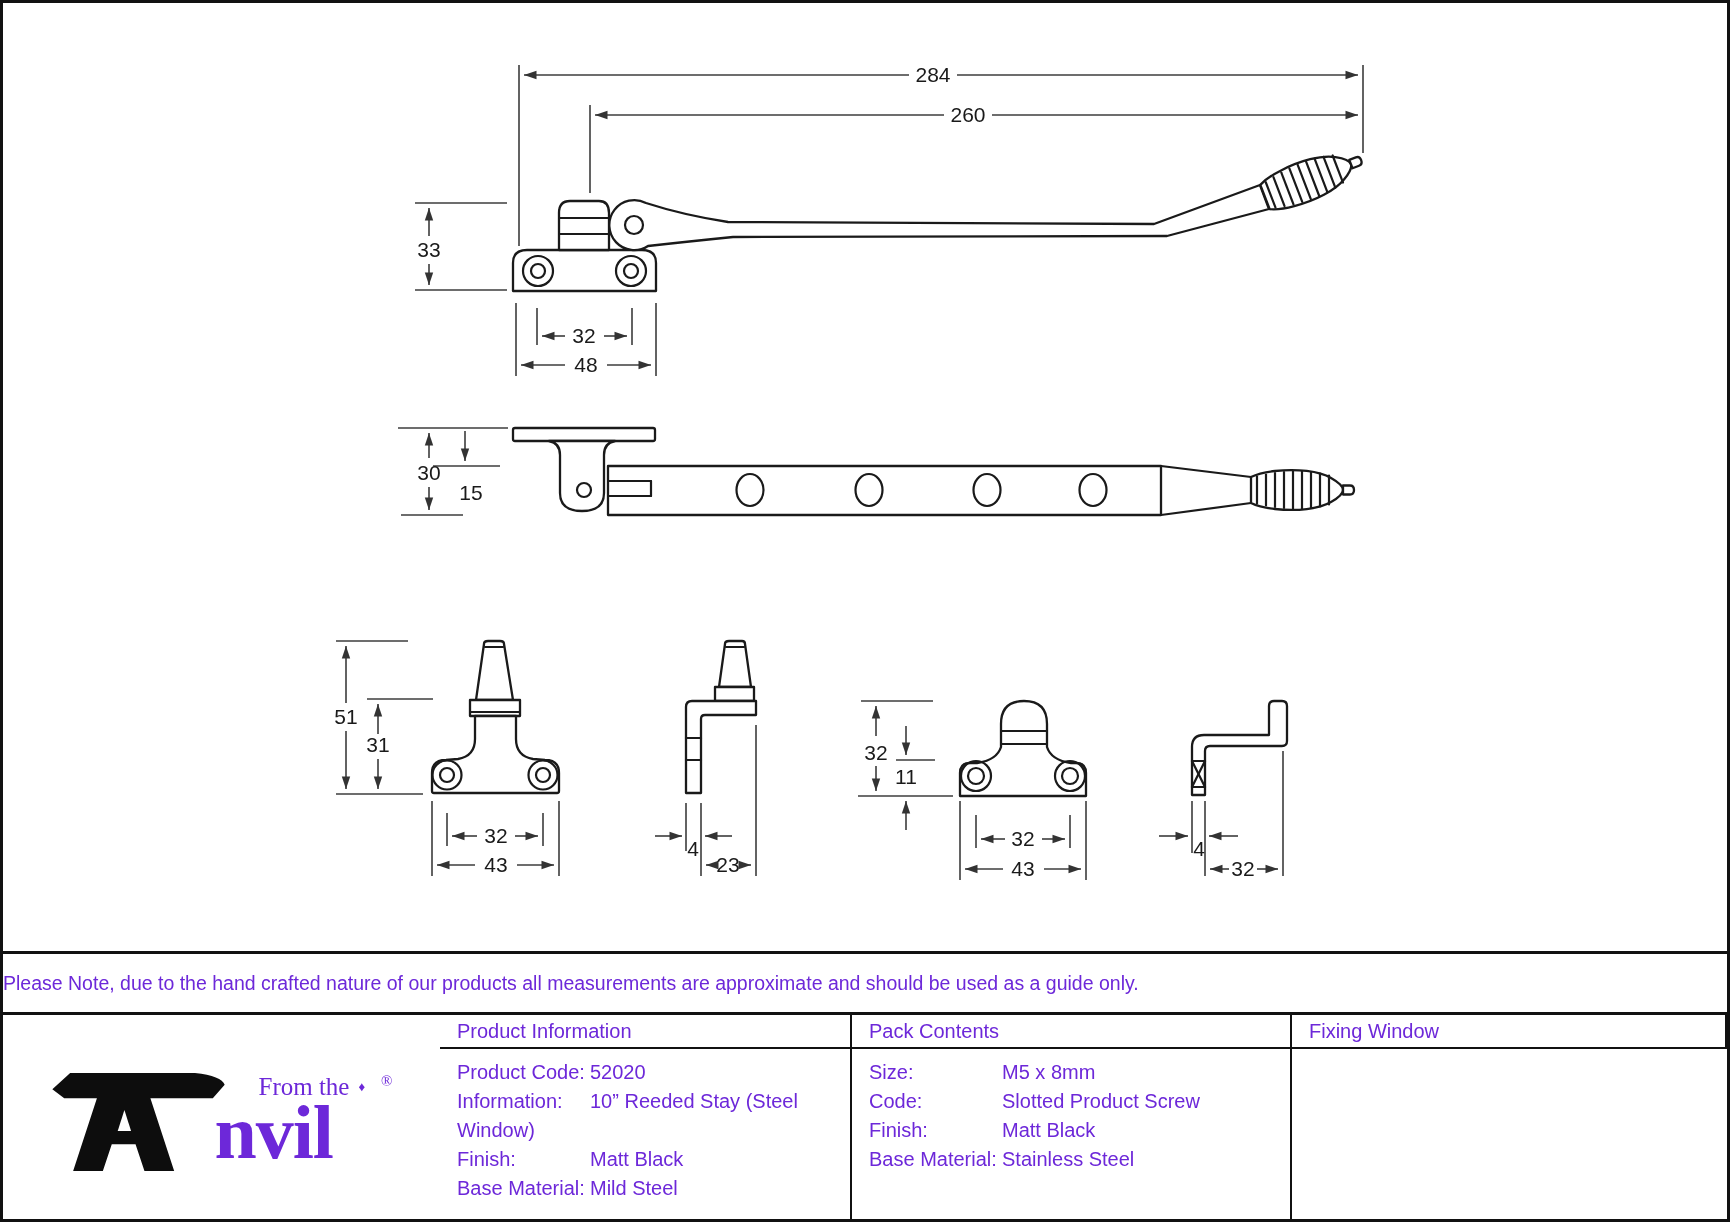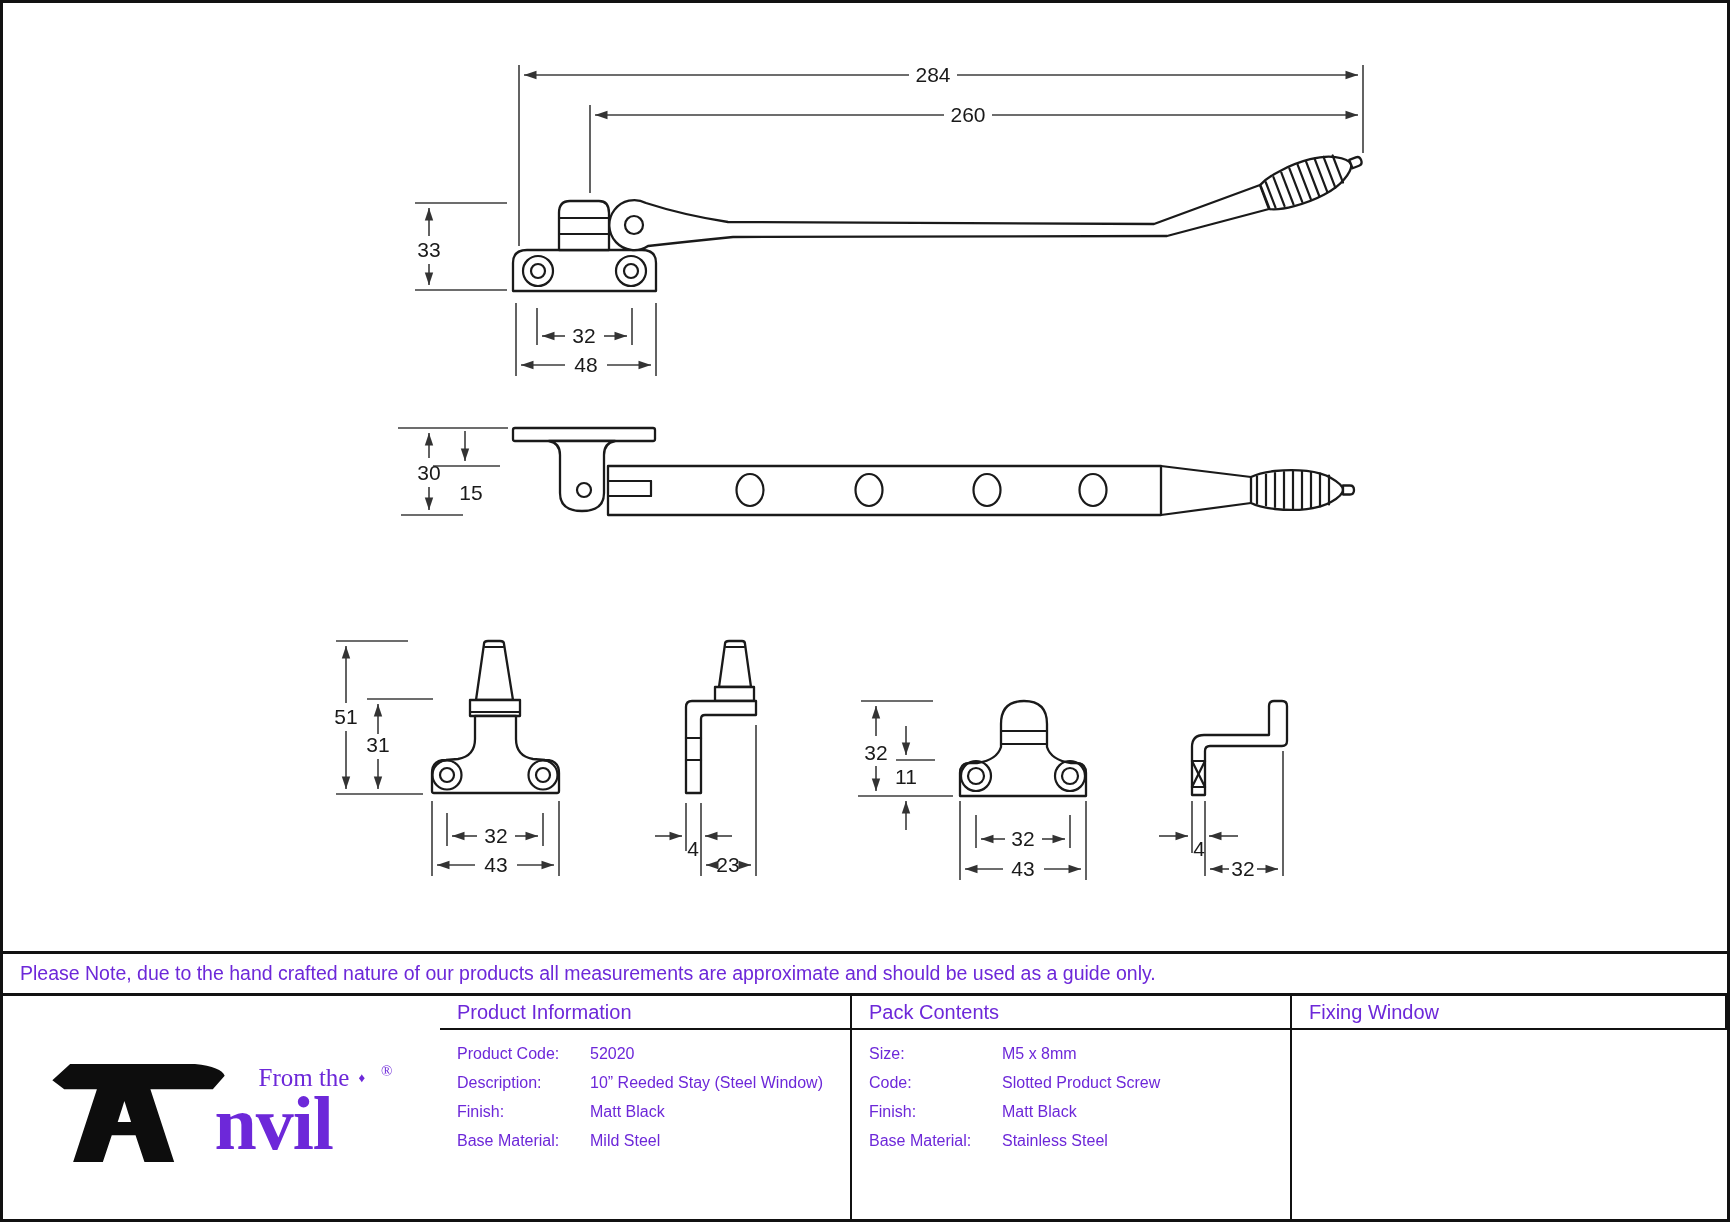--- a/index.html
+++ b/index.html
@@ -8,27 +8,27 @@
     display:flex;flex-direction:column;font-family:"Liberation Sans",sans-serif;color:#6d28d9;
     background:#fff;position:relative;
   }
   .drawing{display:block;width:1724px;height:948px;background:#fff;}
   
   .p{fill:#fff;stroke:#1a1a1a;stroke-width:2.3;stroke-linejoin:round;}
   .pl{fill:none;stroke:#1a1a1a;stroke-width:2.2;stroke-linejoin:round;stroke-linecap:round;}
   .d{stroke:#3c3c3c;stroke-width:1.6;fill:none;}
   .dt{font:21px "Liberation Sans",sans-serif;fill:#1a1a1a;text-anchor:middle;}
   .note-row{
-    height:45px;box-sizing:border-box;border-top:3px solid #111;border-bottom:3px solid #111;
-    display:flex;align-items:center;padding-left:17px;font-size:19.5px;
+    height:64px;box-sizing:border-box;border-top:3px solid #111;border-bottom:3px solid #111;
+    display:flex;align-items:center;font-size:19.5px;
   }
   .spec{flex:1;display:grid;grid-template-columns:437px 412px 440px 1fr;grid-template-rows:34px 1fr;}
   .hcell{border-right:2.5px solid #111;border-bottom:2.5px solid #111;font-size:20px;
          display:flex;align-items:center;padding-left:17px;box-sizing:border-box;}
-  .bcell{border-right:2.5px solid #111;padding:9px 6px 0 17px;font-size:16px;line-height:29px;box-sizing:border-box;}
+  .bcell{border-right:2.5px solid #111;padding:9px 6px 0 17px;font-size:20px;line-height:29px;box-sizing:border-box;}
   .kv .k{display:inline-block;width:133px;}
   .logo-cell{grid-row:1/3;display:flex;align-items:center;justify-content:center;}
   .logo{display:flex;align-items:flex-start;}
   .anvil-svg{margin-top:10px;}
   .logo-text{display:flex;flex-direction:column;margin-left:-16px;}
   .logo-top{font-family:"Liberation Serif",serif;font-size:25px;display:flex;align-items:center;margin-left:44px;margin-top:13px;}
   .logo-top .diamond{font-size:13px;margin-left:9px;}
   .logo-top .reg{font-size:15px;margin-left:16px;position:relative;top:-6px;}
   .logo-brand{font-family:"Liberation Serif",serif;font-size:76px;line-height:0.82;letter-spacing:-1px;font-weight:bold;}
 </style>
@@ -269,21 +269,21 @@
             <span class="diamond">♦</span>
             <span class="reg">®</span>
           </div>
           <div class="logo-brand">nvil</div>
         </div>
       </div>
     </div>
 
     <div class="bcell">
       <div class="kv"><span class="k">Product Code:</span><span class="v">52020</span></div>
-      <div class="kv"><span class="k">Description:</span><span class="v">10” Reeded Stay (Steel Window)</span></div>
+      <div class="kv"><span class="k">Information:</span><span class="v">10” Reeded Stay (Steel Window)</span></div>
       <div class="kv"><span class="k">Finish:</span><span class="v">Matt Black</span></div>
       <div class="kv"><span class="k">Base Material:</span><span class="v">Mild Steel</span></div>
     </div>
 
 
     <div class="bcell">
       <div class="kv"><span class="k">Size:</span><span class="v">M5 x 8mm</span></div>
       <div class="kv"><span class="k">Code:</span><span class="v">Slotted Product Screw</span></div>
       <div class="kv"><span class="k">Finish:</span><span class="v">Matt Black</span></div>
       <div class="kv"><span class="k">Base Material:</span><span class="v">Stainless Steel</span></div>

